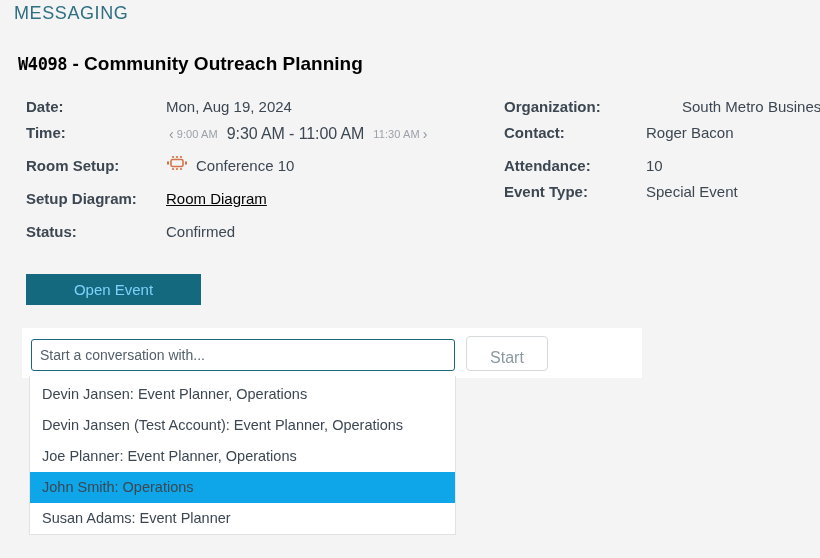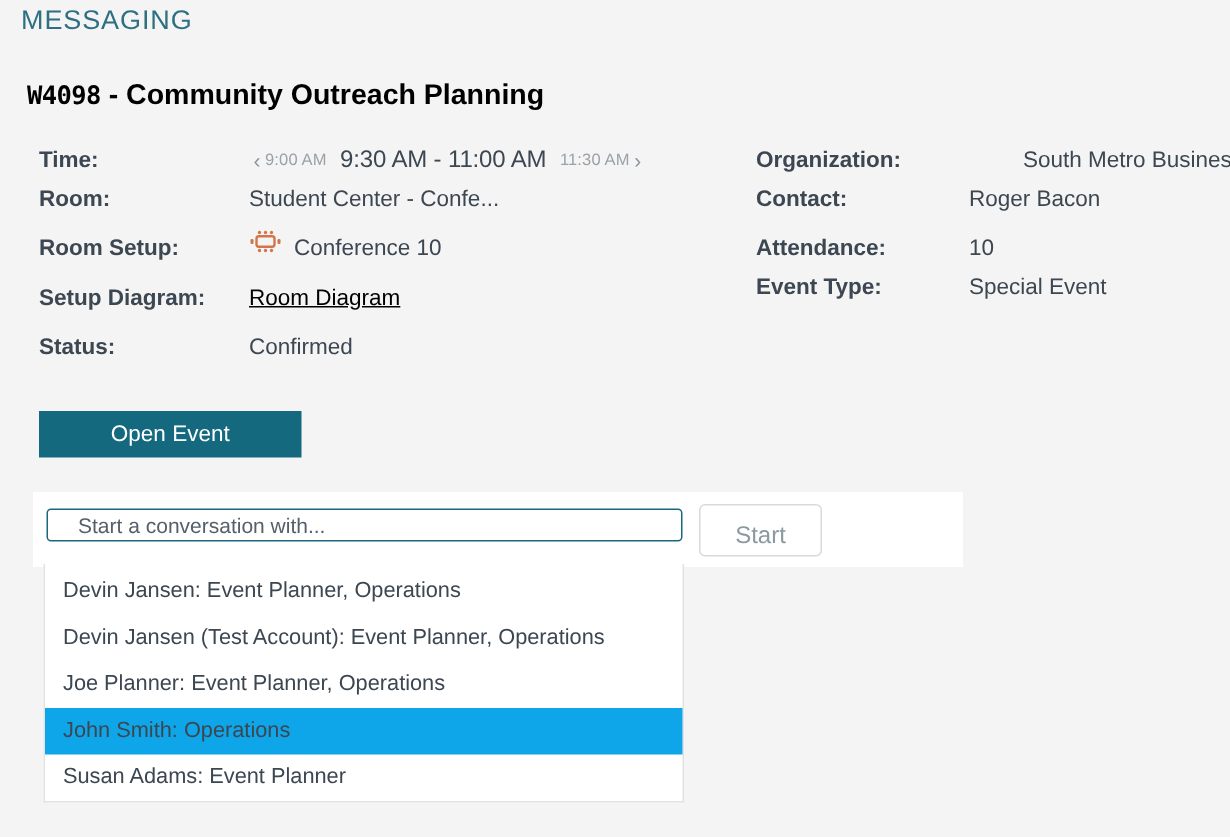--- a/index.html
+++ b/index.html
@@ -139,21 +139,21 @@
   }
 
   
   .open-event-btn {
     position: absolute;
     left: 26px;
     top: 274px;
     width: 175px;
     height: 31px;
     background: #14697e;
-    color: #ffffff;
+    color: #7dd3fc;
     border: none;
     font-size: 15px;
     font-family: "Liberation Sans", sans-serif;
     text-align: center;
     line-height: 31px;
     cursor: pointer;
     padding: 0;
   }
 
   
@@ -164,29 +164,29 @@
     width: 620px;
     height: 50px;
     background: #ffffff;
   }
 
   .conv-input {
     position: absolute;
     left: 31px;
     top: 339px;
     width: 424px;
-    height: 22px;
+    height: 32px;
     box-sizing: border-box;
     border: 1.5px solid #19687d;
     border-radius: 3px;
     background: #ffffff;
     font-size: 14px;
     font-family: "Liberation Sans", sans-serif;
     color: #1d4ed8;
-    padding: 0 20px;
+    padding: 0 8px;
     outline: none;
   }
   .conv-input::placeholder { color: #54606b; opacity: 1; }
 
   .start-btn {
     position: absolute;
     left: 466px;
     top: 336px;
     width: 82px;
     height: 35px;
@@ -230,28 +230,28 @@
 <div class="messaging-header">MESSAGING</div>
 
 <div class="event-title">
   <span class="code">W4098</span><span> - </span><span>Community Outreach Planning</span>
 </div>
 
 <div class="details">
 
   <div class="col-left">
 
+    <div class="row">
+      <span class="lbl">Date:</span><span class="val">Mon, Aug 19, 2024</span>
+    </div>
 
     <div class="row">
       <span class="lbl">Time:</span><span class="time-nav"><span class="chev">‹</span><span class="time-side">9:00 AM</span><span class="time-main">9:30 AM - 11:00 AM</span><span class="time-side">11:30 AM</span><span class="chev">›</span></span>
     </div>
 
-    <div class="row">
-      <span class="lbl">Room:</span><span class="val">Student Center - Confe...</span>
-    </div>
 
     <div class="row gap">
       <span class="lbl">Room Setup:</span><span class="setup-wrap"><span class="setup-icon"><svg width="22" height="16" viewBox="0 0 22 16">
               <rect x="5" y="4.5" width="12" height="7" rx="1.6" ry="1.6" fill="none" stroke="#d4744a" stroke-width="1.6"></rect>
               <circle cx="7" cy="2" r="1.1" fill="#d4744a"></circle>
               <circle cx="11" cy="2" r="1.1" fill="#d4744a"></circle>
               <circle cx="15" cy="2" r="1.1" fill="#d4744a"></circle>
               <circle cx="7" cy="14" r="1.1" fill="#d4744a"></circle>
               <circle cx="11" cy="14" r="1.1" fill="#d4744a"></circle>
               <circle cx="15" cy="14" r="1.1" fill="#d4744a"></circle>

